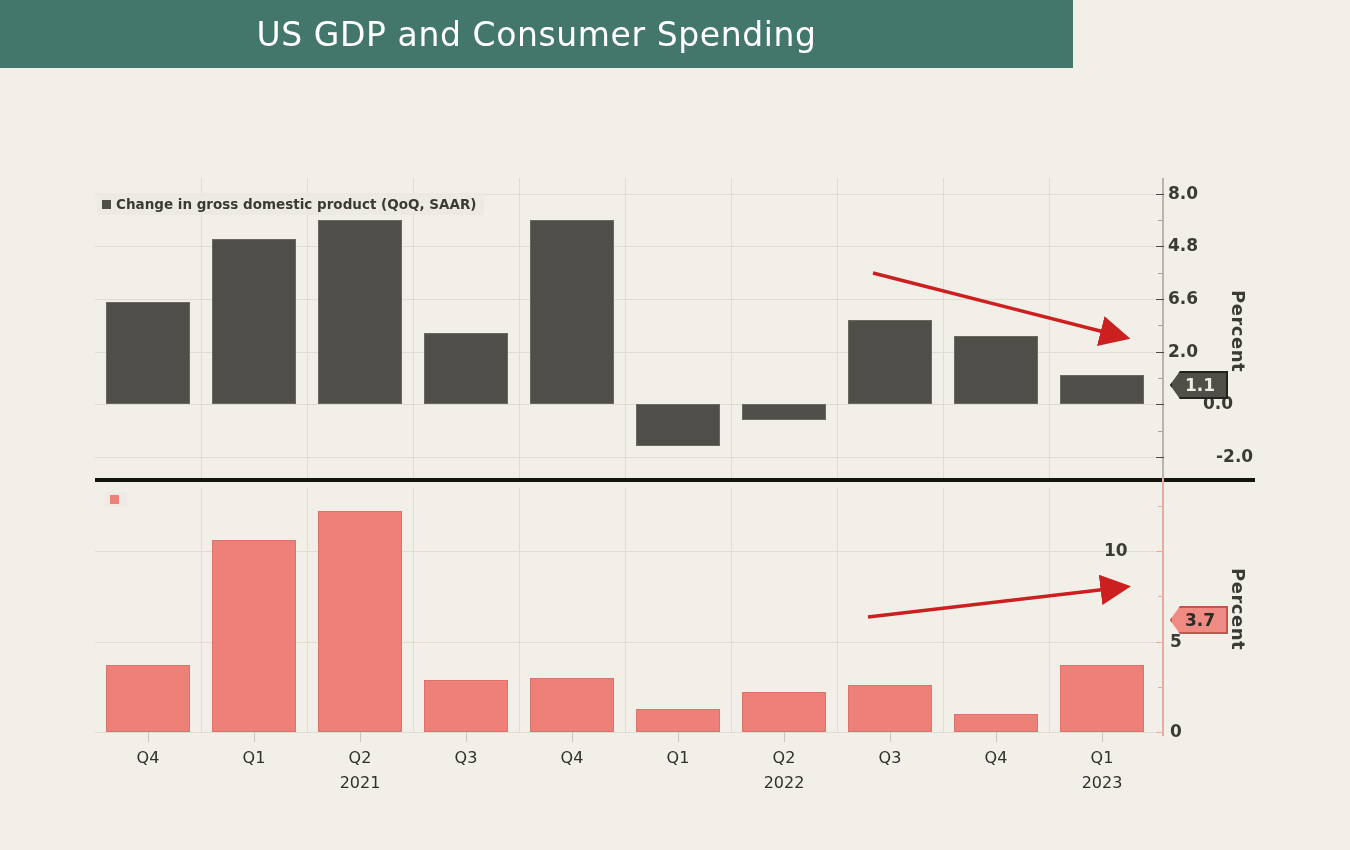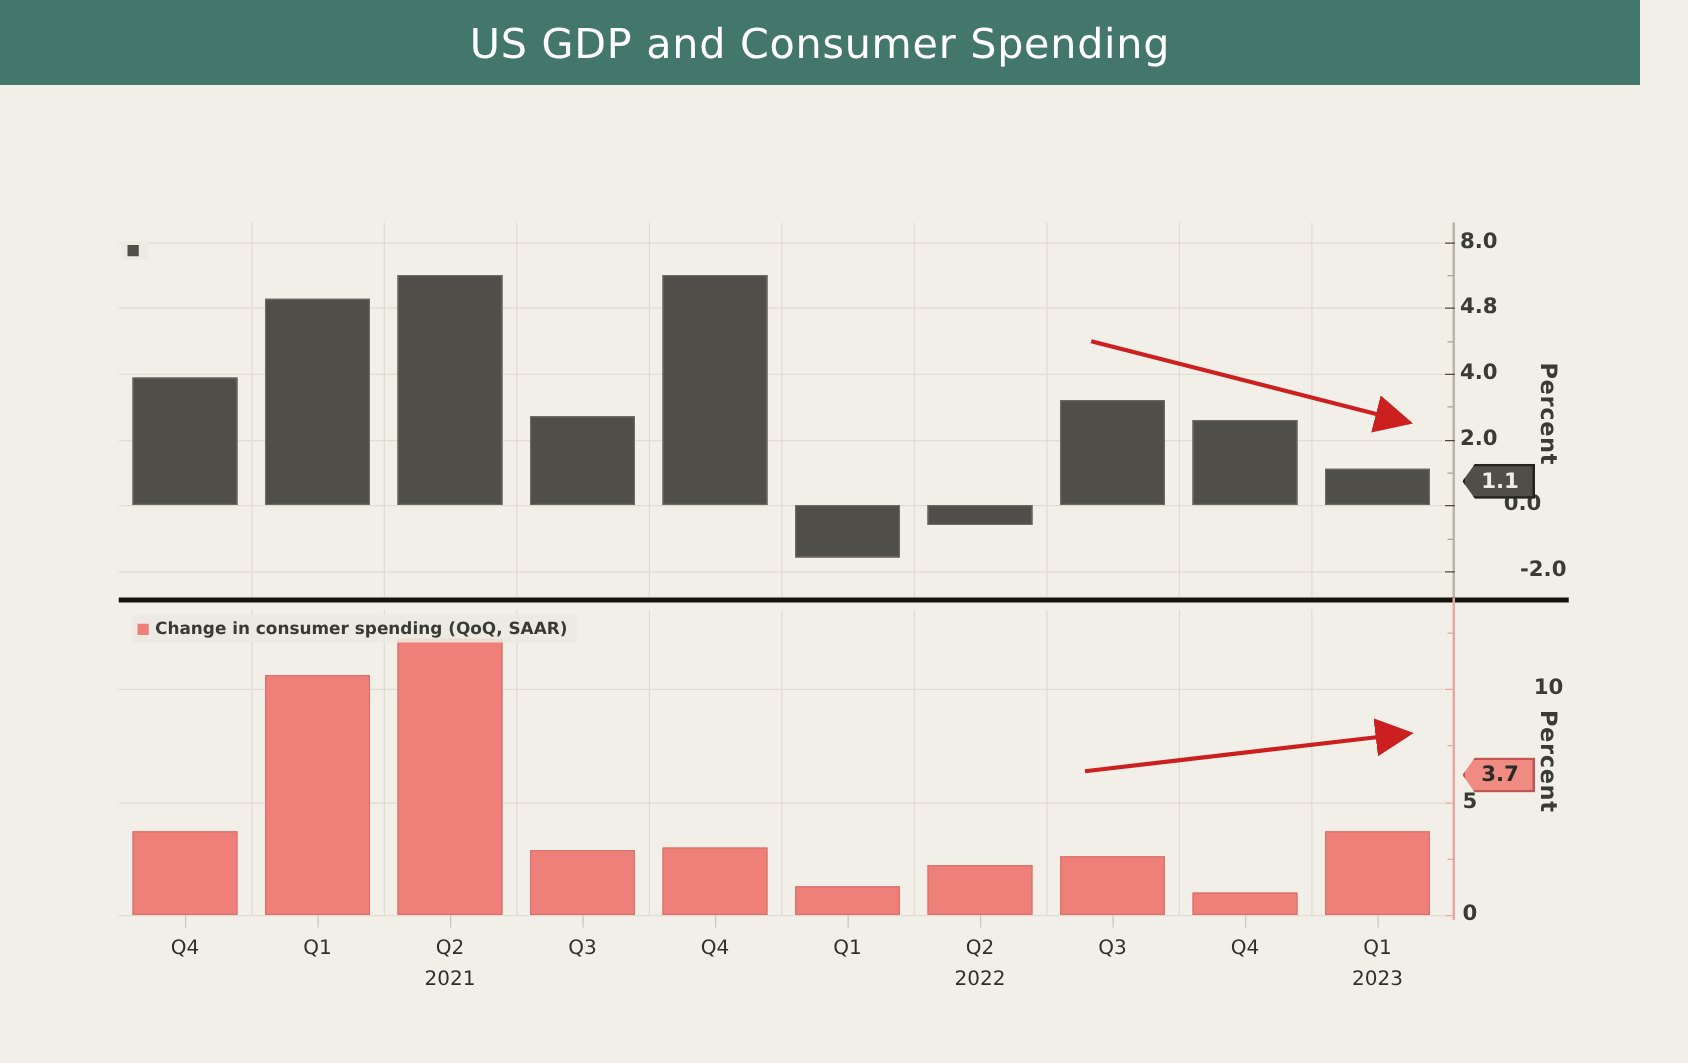--- a/index.html
+++ b/index.html
@@ -6,21 +6,21 @@
   html, body { margin:0; padding:0; }
   body {
     width:1350px; height:850px;
     background:#f2efe9;
     font-family:"Liberation Sans", sans-serif;
     overflow:hidden;
     position:relative;
   }
   
   #header {
-    width:1312px; height:68px;
+    width:1073px; height:68px;
     background:#44776b;
     display:flex; align-items:center; justify-content:center;
   }
   #header-title {
     color:#ffffff;
     font-size:33px;
     font-weight:400;
     letter-spacing:0.6px;
     font-family:"DejaVu Sans", sans-serif;
     white-space:nowrap;
@@ -153,32 +153,33 @@
         <div class="bar bar-gdp" title="Q1 2022: -1.6" style="left: 541px; top: 226.316px; width: 84px; height: 42.1053px; background: rgb(79, 78, 72);"></div>
         <div class="bar bar-gdp" title="Q2 2022: -0.6" style="left: 647px; top: 226.316px; width: 84px; height: 15.7895px; background: rgb(79, 78, 72);"></div>
         <div class="bar bar-gdp" title="Q3 2022: 3.2" style="left: 753px; top: 142.105px; width: 84px; height: 84.2105px; background: rgb(79, 78, 72);"></div>
         <div class="bar bar-gdp" title="Q4 2022: 2.6" style="left: 859px; top: 157.895px; width: 84px; height: 68.4211px; background: rgb(79, 78, 72);"></div>
         <div class="bar bar-gdp" title="Q1 2023: 1.1" style="left: 965px; top: 197.368px; width: 84px; height: 28.9474px; background: rgb(79, 78, 72);"></div>
       </div>
   </div>
 
   <div class="legend" id="legend-top" style="left:97px; top:125px;">
     <span class="legend-swatch" id="legend-sw-top" style="background: rgb(79, 78, 72);"></span>
+    <span class="legend-label">Change in gross domestic product (QoQ, SAAR)</span>
   </div>
 
   <div id="axis-top">
       <div class="axis-line" style="left: 1162px; top: 110px; height: 302px; background: rgb(185, 181, 170);"></div>
       <div class="tick" style="left: 1156px; top: 388.947px; width: 8px; background: rgb(74, 74, 66);"></div>
       <div class="ticklabel" style="left: 1216px; top: 377.947px;">-2.0</div>
       <div class="tick" style="left: 1156px; top: 336.316px; width: 8px; background: rgb(74, 74, 66);"></div>
       <div class="ticklabel" style="left: 1168px; top: 325.316px; margin-left: 35px;">0.0</div>
       <div class="tick" style="left: 1156px; top: 283.684px; width: 8px; background: rgb(74, 74, 66);"></div>
       <div class="ticklabel" style="left: 1168px; top: 272.684px;">2.0</div>
       <div class="tick" style="left: 1156px; top: 231.053px; width: 8px; background: rgb(74, 74, 66);"></div>
-      <div class="ticklabel" style="left: 1168px; top: 220.053px;">4.0</div>
+      <div class="ticklabel" style="left: 1168px; top: 220.053px;">6.6</div>
       <div class="tick" style="left: 1156px; top: 178.421px; width: 8px; background: rgb(74, 74, 66);"></div>
       <div class="ticklabel" style="left: 1168px; top: 167.421px;">4.8</div>
       <div class="tick" style="left: 1156px; top: 125.789px; width: 8px; background: rgb(74, 74, 66);"></div>
       <div class="ticklabel" style="left: 1168px; top: 114.789px;">8.0</div>
       <div class="tick-minor" style="left: 1158px; top: 362.632px; width: 5px; background: rgb(169, 165, 155);"></div>
       <div class="tick-minor" style="left: 1158px; top: 310px; width: 5px; background: rgb(169, 165, 155);"></div>
       <div class="tick-minor" style="left: 1158px; top: 257.368px; width: 5px; background: rgb(169, 165, 155);"></div>
       <div class="tick-minor" style="left: 1158px; top: 204.737px; width: 5px; background: rgb(169, 165, 155);"></div>
       <div class="tick-minor" style="left: 1158px; top: 152.105px; width: 5px; background: rgb(169, 165, 155);"></div>
     </div>
@@ -224,31 +225,30 @@
         <div class="bar bar-cs" title="Q1 2022: 1.3" style="left: 541px; top: 220.504px; width: 84px; height: 23.4963px; background: rgb(238, 128, 121);"></div>
         <div class="bar bar-cs" title="Q2 2022: 2.2" style="left: 647px; top: 204.237px; width: 84px; height: 39.763px; background: rgb(238, 128, 121);"></div>
         <div class="bar bar-cs" title="Q3 2022: 2.6" style="left: 753px; top: 197.007px; width: 84px; height: 46.9926px; background: rgb(238, 128, 121);"></div>
         <div class="bar bar-cs" title="Q4 2022: 1" style="left: 859px; top: 225.926px; width: 84px; height: 18.0741px; background: rgb(238, 128, 121);"></div>
         <div class="bar bar-cs" title="Q1 2023: 3.7" style="left: 965px; top: 177.126px; width: 84px; height: 66.8741px; background: rgb(238, 128, 121);"></div>
       </div>
   </div>
 
   <div class="legend" id="legend-bot" style="left:105px; top:424px;">
     <span class="legend-swatch" id="legend-sw-bot" style="background: rgb(238, 128, 121);"></span>
-    <span class="legend-label">Change in consumer spending (QoQ, SAAR)</span>
   </div>
 
   <div id="axis-bot">
       <div class="axis-line" style="left: 1162px; top: 410px; height: 258px; background: rgb(233, 168, 162);"></div>
       <div class="tick" style="left: 1156px; top: 664px; width: 8px; background: rgb(233, 168, 162);"></div>
       <div class="ticklabel" style="left: 1170px; top: 653px;">0</div>
       <div class="tick" style="left: 1156px; top: 573.63px; width: 8px; background: rgb(233, 168, 162);"></div>
       <div class="ticklabel" style="left: 1170px; top: 562.63px;">5</div>
       <div class="tick" style="left: 1156px; top: 483.259px; width: 8px; background: rgb(233, 168, 162);"></div>
-      <div class="ticklabel" style="left: 1227px; top: 472.259px;">10</div>
+      <div class="ticklabel" style="left: 1104px; top: 472.259px;">10</div>
       <div class="tick-minor" style="left: 1158px; top: 618.815px; width: 5px; background: rgb(233, 168, 162);"></div>
       <div class="tick-minor" style="left: 1158px; top: 528.444px; width: 5px; background: rgb(233, 168, 162);"></div>
       <div class="tick-minor" style="left: 1158px; top: 438.074px; width: 5px; background: rgb(233, 168, 162);"></div>
     </div>
   <div class="axis-title" style="left:1228px; top:500px;">Percent</div>
 
   <div class="badge" id="badge-cs" style="left:1170px; top:538px; width:58px; height:28px;">3.7</div>
 
   <svg class="annot" id="annot-bot" width="1350" height="782" viewBox="0 0 1350 782">
     <line x1="868" y1="549" x2="1108" y2="521" stroke="#cc1f1f" stroke-width="3.4" marker-end="url(#arrhead-up)"></line>

